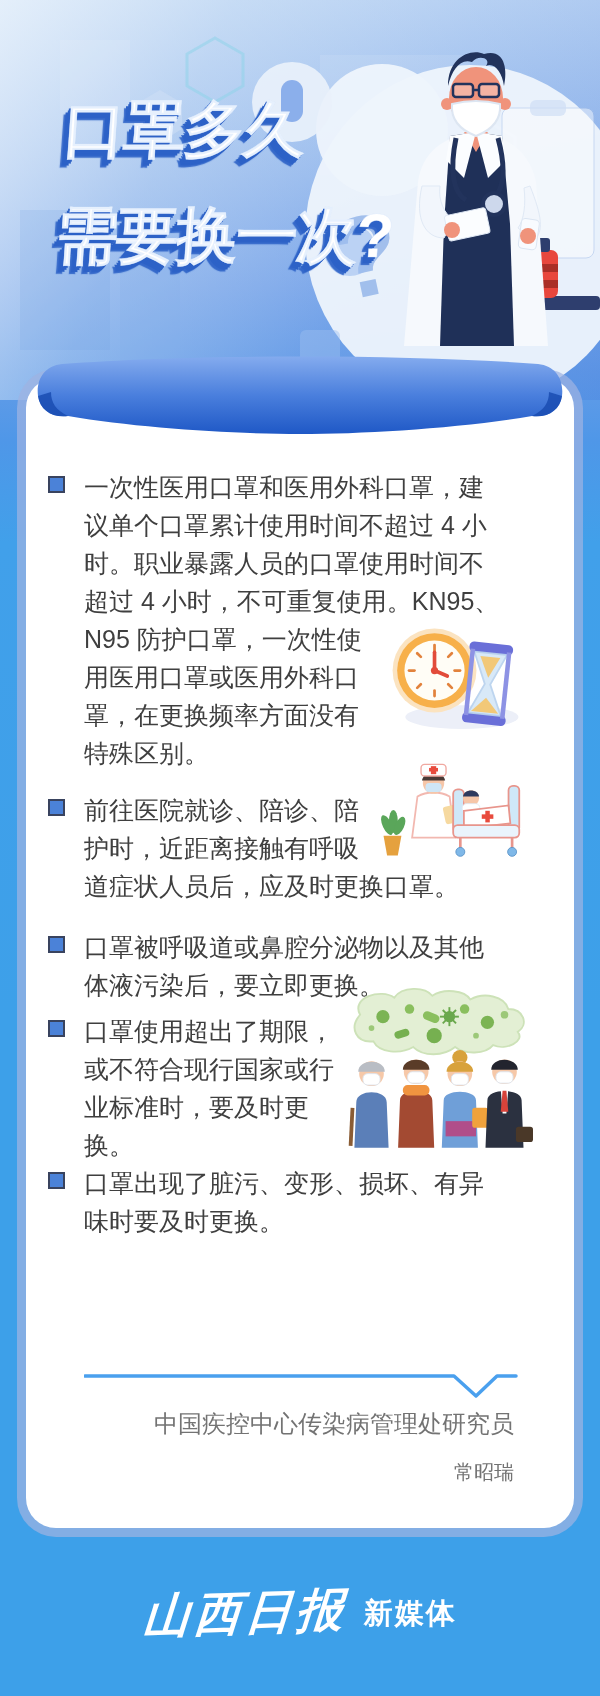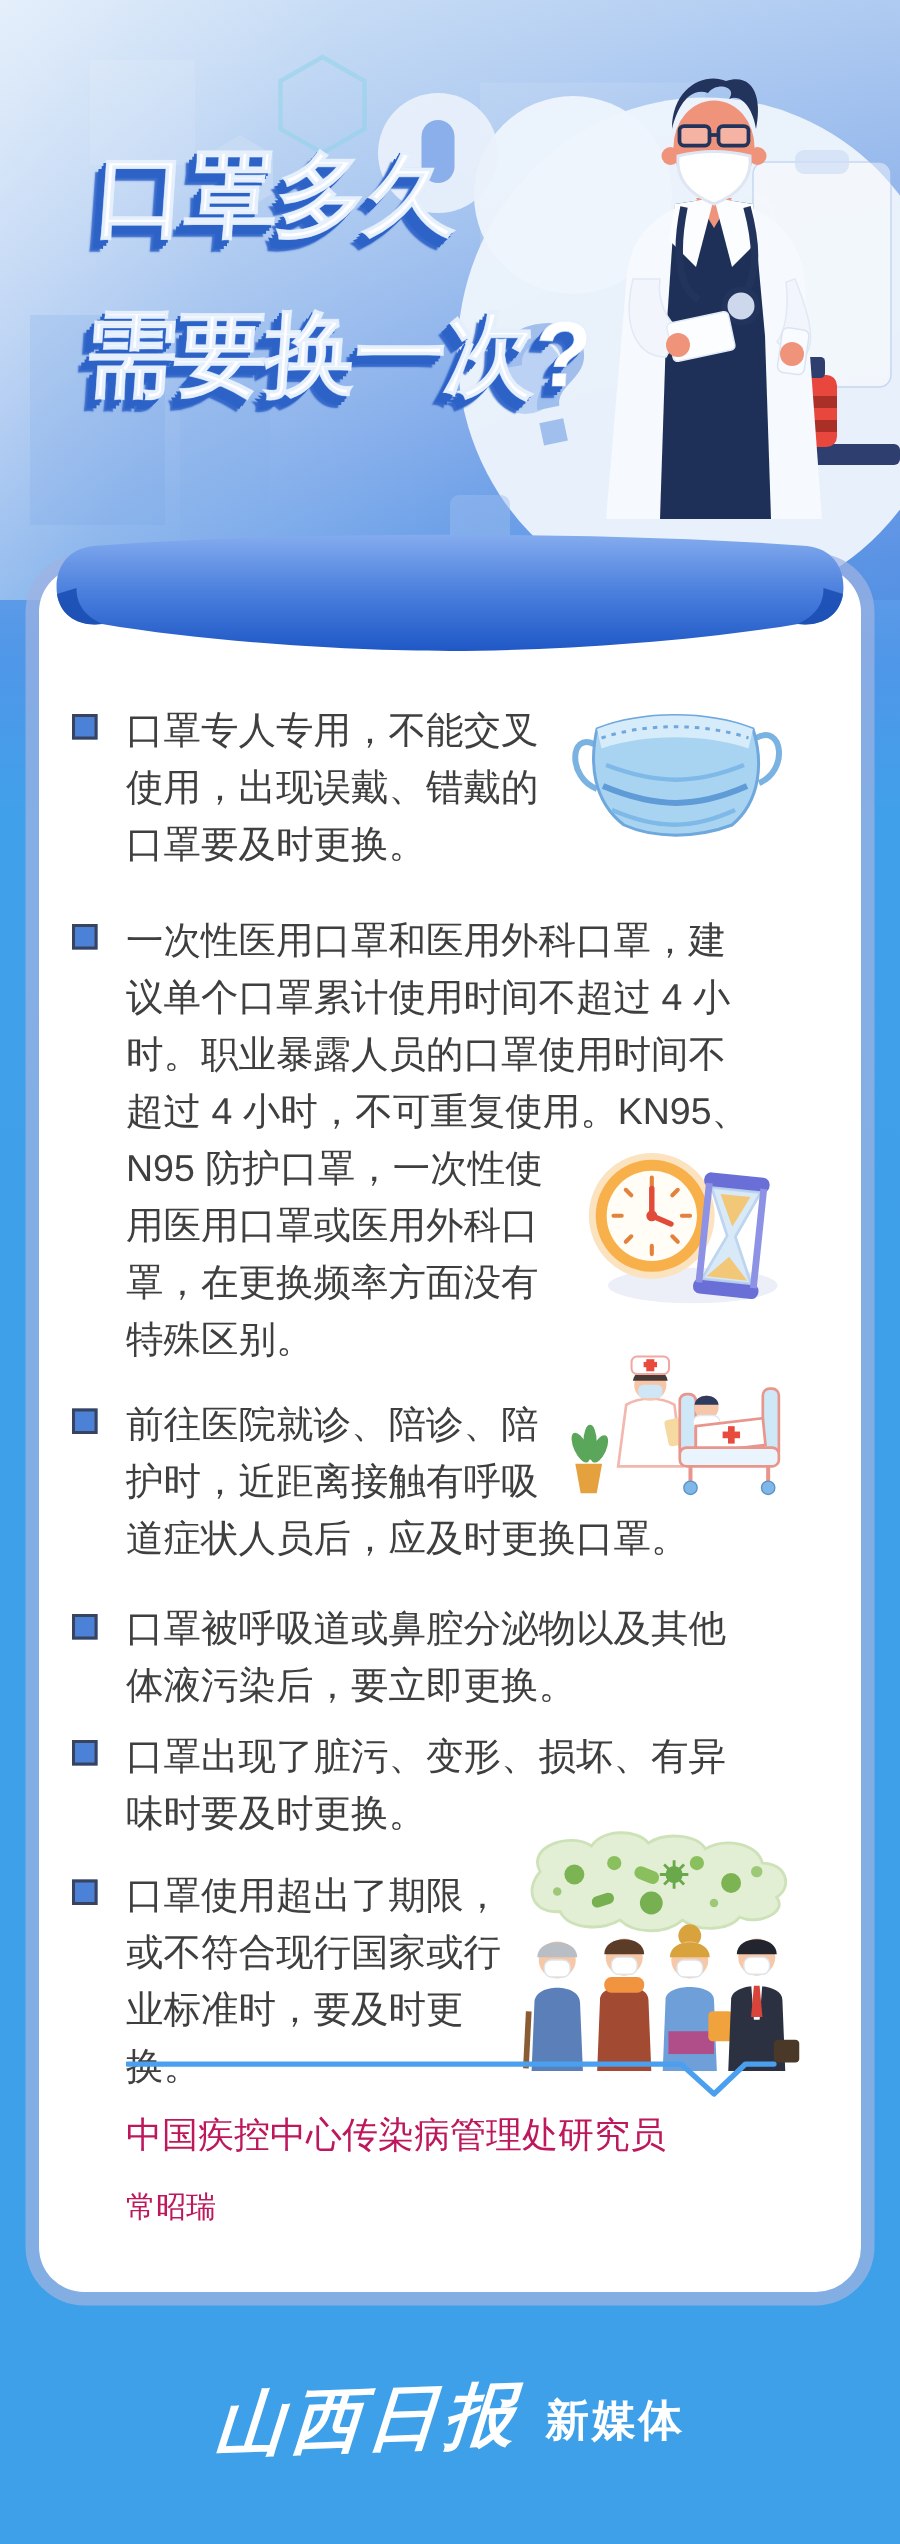--- a/index.html
+++ b/index.html
@@ -19,30 +19,30 @@
   .title .t2{font-size:62px;letter-spacing:-2px;margin-top:22px;}
   
   .card{left:26px;top:378px;width:548px;height:1150px;background:#fff;border-radius:30px;
     box-shadow:0 0 0 9px rgba(158,179,226,.72);z-index:3;}
   .ribbon{left:26px;top:348px;z-index:5;}
   .card-content{left:48px;top:468px;width:460px;z-index:6;}
   .bullet{position:relative;padding-left:36px;}
   .sq{position:absolute;left:0;top:8px;width:17px;height:17px;background:#4b82d8;border:2px solid #39435e;box-sizing:border-box;}
   .btext{margin:0;font-size:25px;line-height:38px;color:#3f3f3f;}
   .b1{margin-bottom:26px;} .b2{margin-bottom:19px;} .b3{margin-bottom:23px;}
-  .b4{margin-bottom:8px;font-family:Liberation Serif, serif;}  .b5{margin-bottom:17px;} .b6{margin-bottom:0;}
+  .b4{margin-bottom:8px;}  .b5{margin-bottom:17px;} .b6{margin-bottom:0;}
   .ill{float:right;}
   .ill-mask{width:160px;height:92px;margin:-2px -20px 4px 5px;}
   .push{float:right;width:0;height:152px;}
   .ill-clock{clear:right;width:155px;height:112px;margin:0 -25px 4px 5px;}
   .ill-bed{width:165px;height:100px;margin:-32px -25px 4px 5px;}
   .ill-crowd{width:190px;height:170px;margin:-30px -25px 4px 5px;}
   
   .divider{left:84px;top:1368px;z-index:6;}
-  .attr{left:84px;top:1408px;width:430px;text-align:left;color:#be185d;z-index:6;}
+  .attr{left:84px;top:1408px;width:430px;text-align:right;color:#737373;z-index:6;}
   .attr .a1{font-size:24px;line-height:32px;font-weight:500;}
   .attr .a2{font-size:20px;line-height:32px;font-weight:500;margin-top:16px;}
   .brand{left:0;top:1582px;width:600px;text-align:center;color:#fff;z-index:4;}
   .brand .scr{display:inline-block;font-family:"DejaVu Serif","Liberation Serif",serif;
     font-style:italic;font-weight:900;font-size:47px;letter-spacing:4px;transform:rotate(-2deg) skewX(-6deg);}
   .brand .suf{display:inline-block;font-weight:bold;font-size:29px;margin-left:12px;vertical-align:6px;letter-spacing:2px;}
   svg{display:block;}
 </style>
 </head>
 <body>
@@ -120,38 +120,20 @@
         <stop offset="1" stop-color="#1f58c6"></stop>
     </linearGradient>
   </defs>
   <path d="M36,16 C170,6 378,6 512,16 C530,18 538,32 536,48 C534,62 522,70 506,68 C436,80 340,86 274,86 C208,86 112,80 42,68 C26,70 14,62 12,48 C10,32 18,18 36,16 Z" fill="url(#rg)"></path>
   <path d="M12,48 C14,62 26,70 42,68 C30,62 25,55 25,44 Z" fill="#1a4cb2" opacity=".85"></path>
   <path d="M536,48 C534,62 522,70 506,68 C518,62 523,55 523,44 Z" fill="#1a4cb2" opacity=".85"></path>
 </svg>
 
 <div class="abs card-content">
 
-  <div class="bullet b1">
-    <span class="sq"></span>
-    <p class="btext">
-      <span class="ill ill-mask">
-        <svg width="160" height="92" viewBox="0 0 160 92">
-          <path d="M28,30 C12,22 10,52 30,60" fill="none" stroke="#7ab2e2" stroke-width="4"></path>
-          <path d="M136,26 C154,16 158,48 138,56" fill="none" stroke="#7ab2e2" stroke-width="4"></path>
-          <path d="M30,20 C60,8 104,8 134,20 C141,42 139,68 120,84 C96,93 68,93 48,84 C27,68 25,42 30,20 Z" fill="#a9d4f1" stroke="#6fa8dc" stroke-width="2"></path>
-          <path d="M30,20 C60,8 104,8 134,20 L131,33 C102,23 62,23 33,33 Z" fill="#d7ecfa"></path>
-          <path d="M33,26 C62,16 102,16 131,26" fill="none" stroke="#6fa8dc" stroke-width="2" stroke-dasharray="3 4"></path>
-          <path d="M36,44 C70,57 96,57 128,44" fill="none" stroke="#7fb9e8" stroke-width="3"></path>
-          <path d="M34,58 C70,73 96,73 130,58" fill="none" stroke="#5f9bd6" stroke-width="4"></path>
-          <path d="M40,74 C70,87 94,87 122,74" fill="none" stroke="#7fb9e8" stroke-width="3"></path>
-        </svg>
-      </span>
-      <span>口罩专人专用，不能交叉使用，出现误戴、错戴的口罩要及时更换。</span>
-    </p>
-  </div>
 
   <div class="bullet b2">
     <span class="sq"></span>
     <p class="btext">
       <span class="push"></span>
       <span class="ill ill-clock">
         <svg width="155" height="112" viewBox="0 0 170 120">
           <ellipse cx="92" cy="105" rx="62" ry="13" fill="#eceff8"></ellipse>
           <circle cx="62" cy="54" r="46" fill="#fbe3c0"></circle>
           <circle cx="62" cy="54" r="41" fill="#f7b04a"></circle>
@@ -224,25 +206,20 @@
           </g>
         </svg>
       </span>
       <span>前往医院就诊、陪诊、陪护时，近距离接触有呼吸道症状人员后，应及时更换口罩。</span>
     </p>
   </div>
 
   <div class="bullet b4">
     <span class="sq"></span>
     <p class="btext"><span>口罩被呼吸道或鼻腔分泌物以及其他体液污染后，要立即更换。</span></p>
-  </div>
-
-  <div class="bullet b5">
-    <span class="sq"></span>
-    <p class="btext"><span>口罩出现了脏污、变形、损坏、有异味时要及时更换。</span></p>
   </div>
 
   <div class="bullet b6">
     <span class="sq"></span>
     <p class="btext">
       <span class="ill ill-crowd">
         <svg width="190" height="170" viewBox="0 0 200 170">
           <g>
             <path d="M18,30 C8,12 40,2 54,12 C62,0 86,0 94,10 C106,2 128,4 134,14 C148,6 170,10 174,24 C190,24 196,40 184,48 C192,58 172,68 158,62 C150,72 128,72 118,64 C106,74 84,74 74,64 C60,72 38,70 32,58 C14,60 6,44 18,30 Z" fill="#e3efd4" stroke="#cde2b8" stroke-width="2"></path>
             <circle cx="42" cy="32" r="7" fill="#7cb454"></circle>
@@ -295,20 +272,25 @@
               <path d="M156,88 C156,74 184,74 184,88 Z" fill="#22242e"></path>
               <rect x="161" y="90" width="18" height="12" rx="5" fill="#ffffff" stroke="#dde4ec"></rect>
               <rect x="182" y="148" width="18" height="16" rx="3" fill="#4a3828"></rect>
             </g>
           </g>
         </svg>
       </span>
       <span>口罩使用超出了期限，或不符合现行国家或行业标准时，要及时更换。</span>
     </p>
   </div>
+
+  <div class="bullet b5">
+    <span class="sq"></span>
+    <p class="btext"><span>口罩出现了脏污、变形、损坏、有异味时要及时更换。</span></p>
+  </div>
 </div>
 
 <svg class="abs divider" width="434" height="34" viewBox="0 0 434 34">
   <path d="M1,8 H370 L392,28 L413,8 H432" fill="none" stroke="#4aa0ee" stroke-width="3.5" stroke-linejoin="round" stroke-linecap="round"></path>
 </svg>
 
 <div class="abs attr">
   <div class="a1">中国疾控中心传染病管理处研究员</div>
   <div class="a2">常昭瑞</div>
 </div>

